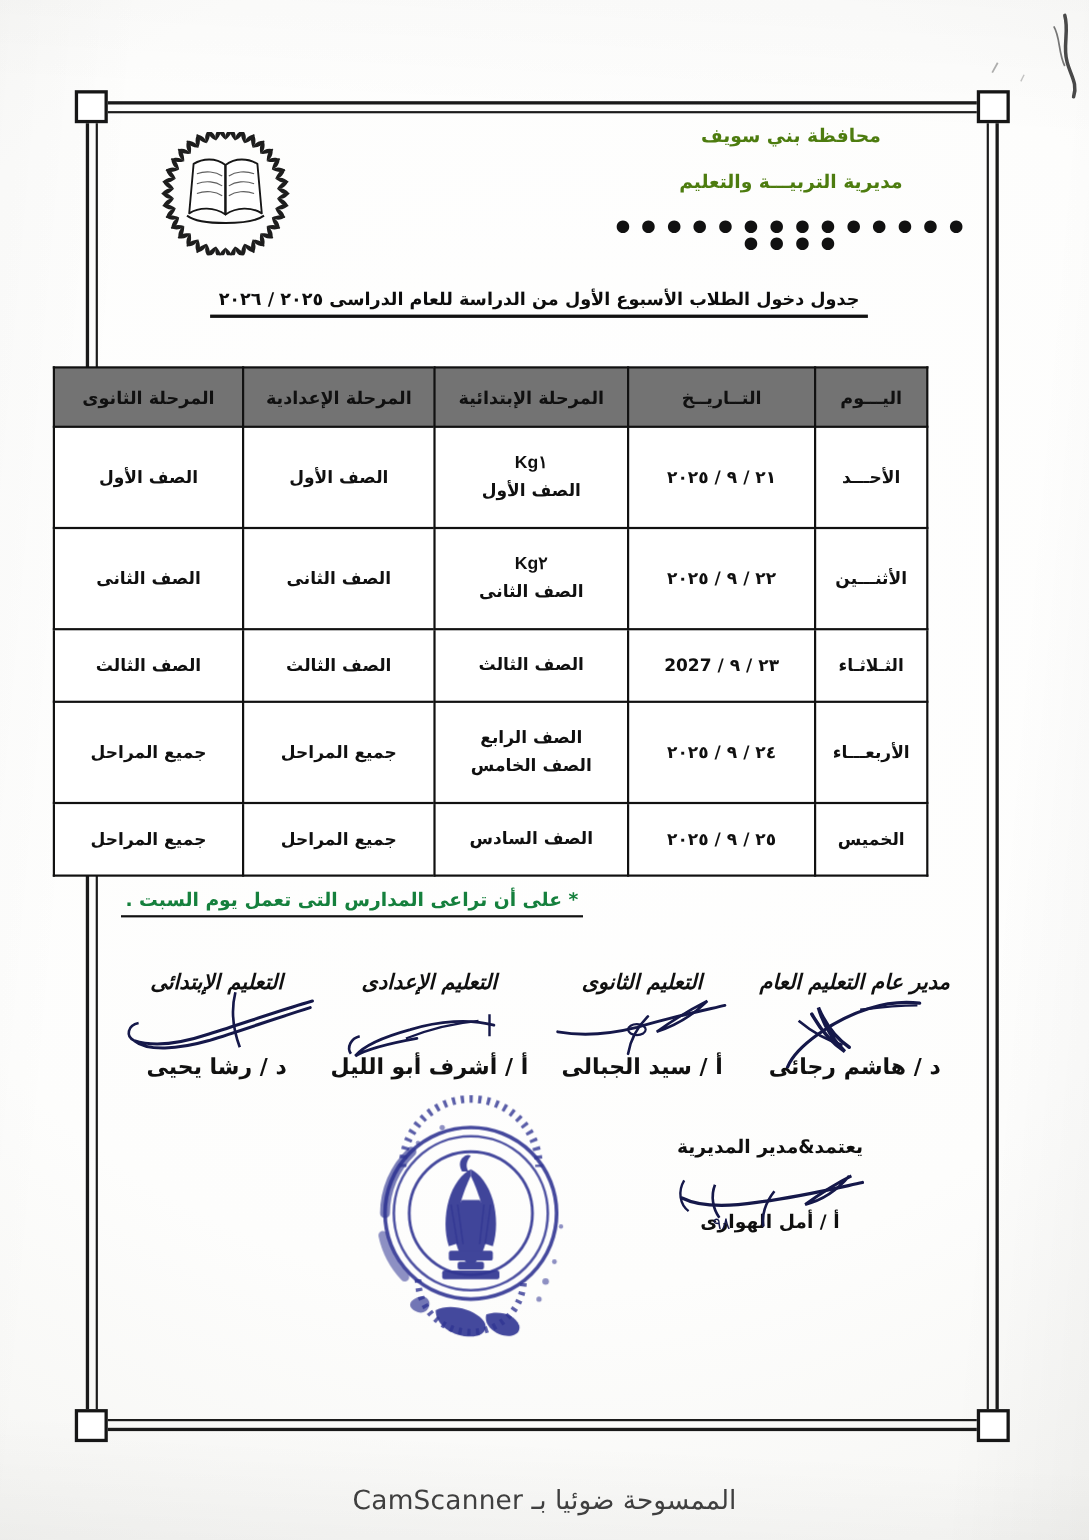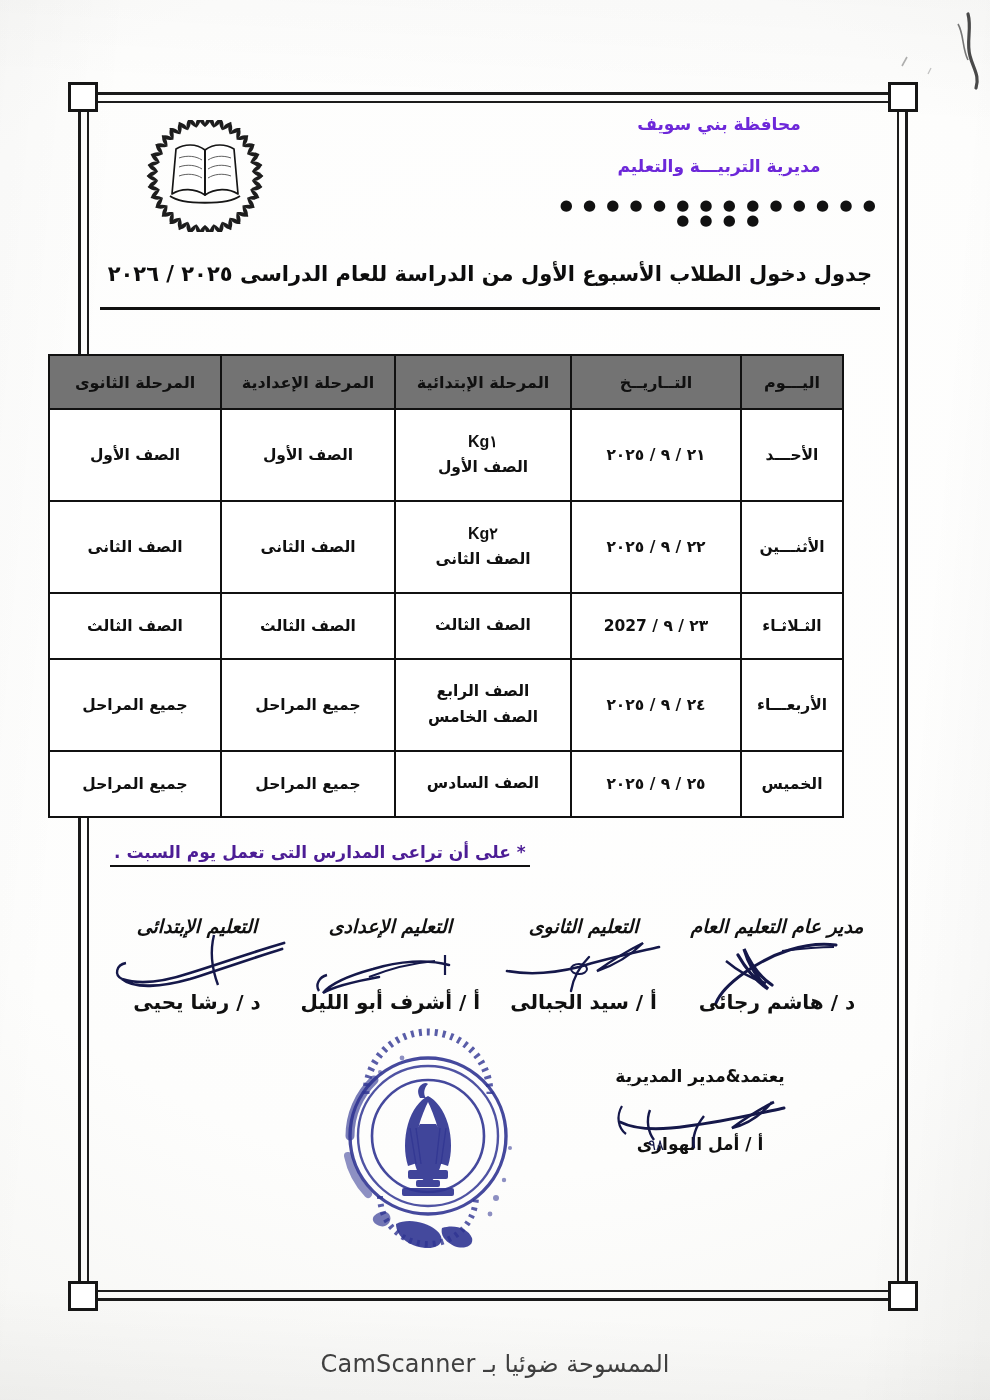--- a/index.html
+++ b/index.html
@@ -51,36 +51,36 @@
     position:absolute;left:96px;top:106px;width:788px;height:1175px;
   }
 
   
   #header{position:relative;height:140px;}
   #emblem{position:absolute;right:620px;top:14px;width:118px;height:112px;}
   #org-lines{
     position:absolute;right:0px;top:8px;width:330px;text-align:center;
   }
   .org-line{
-    font-weight:bold;font-size:17px;color:#6d28d9;letter-spacing:.5px;
+    font-weight:bold;font-size:17px;color:#4d7c0f;letter-spacing:.5px;
     margin-bottom:22px;white-space:nowrap;
   }
   #dots{
     font-size:15px;color:#111;letter-spacing:2.5px;font-weight:bold;line-height:1;
   }
 
   
   #title-wrap{
     margin-top:16px;text-align:center;
   }
   #doc-title{
     display:inline-block;
-    font-size:21px;font-weight:bold;color:#0d0d0d;
+    font-size:16px;font-weight:bold;color:#0d0d0d;
     border-bottom:3px solid #111;
-    padding:0 8px 21px 8px;
+    padding:0 8px 5px 8px;
     white-space:nowrap;
     letter-spacing:0px;
   }
 
   
   #table-wrap{margin-top:44px;padding-right:40px;padding-left:14px;}
   table.sched{
     border-collapse:collapse;
     width:744px;
     table-layout:fixed;
@@ -111,22 +111,22 @@
   .cell-line{display:block;line-height:1.65;}
   .cell-line.kg{font-family:"Liberation Sans",sans-serif;font-size:16px;}
   tr.r1 td,tr.r2 td{height:78px;}
   tr.r3 td{height:52px;}
   tr.r4 td{height:78px;}
   tr.r5 td{height:52px;}
 
   
   #note-wrap{margin-top:12px;padding-left:14px;text-align:left;}
   #note{
-    display:inline-block;font-size:17px;font-weight:bold;color:#4c1d95;
-    border-bottom:2.5px solid #111;padding:0 4px 3px 4px;white-space:nowrap;margin-top:12px;
+    display:inline-block;font-size:17px;font-weight:bold;color:#15803d;
+    border-bottom:2.5px solid #111;padding:0 4px 3px 4px;white-space:nowrap;
   }
 
   
   #sign-row{
     margin-top:48px;display:flex;justify-content:space-between;
     padding:0 16px 0 10px;
   }
   .sign-block{position:relative;width:182px;text-align:center;height:105px;}
   .sign-title{font-size:19px;font-weight:bold;color:#101010;white-space:nowrap;font-style:italic;}
   .sign-name{font-size:20px;font-weight:bold;color:#101010;position:absolute;bottom:6px;right:0;left:0;}

